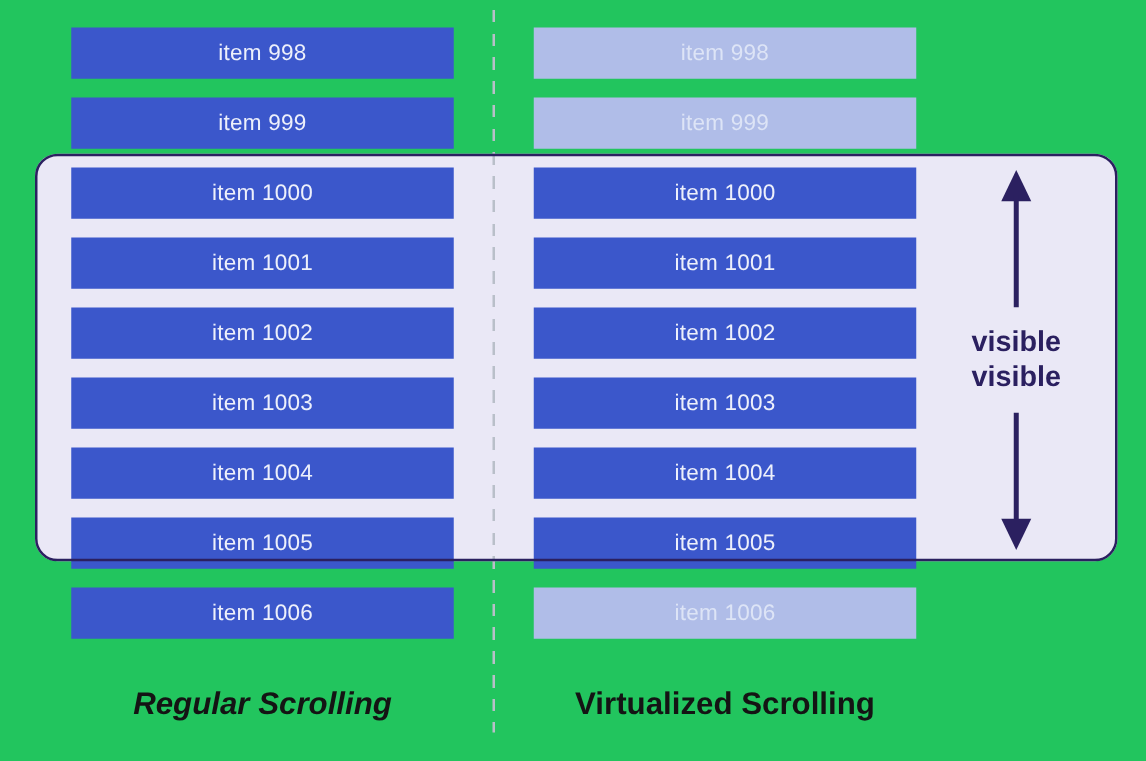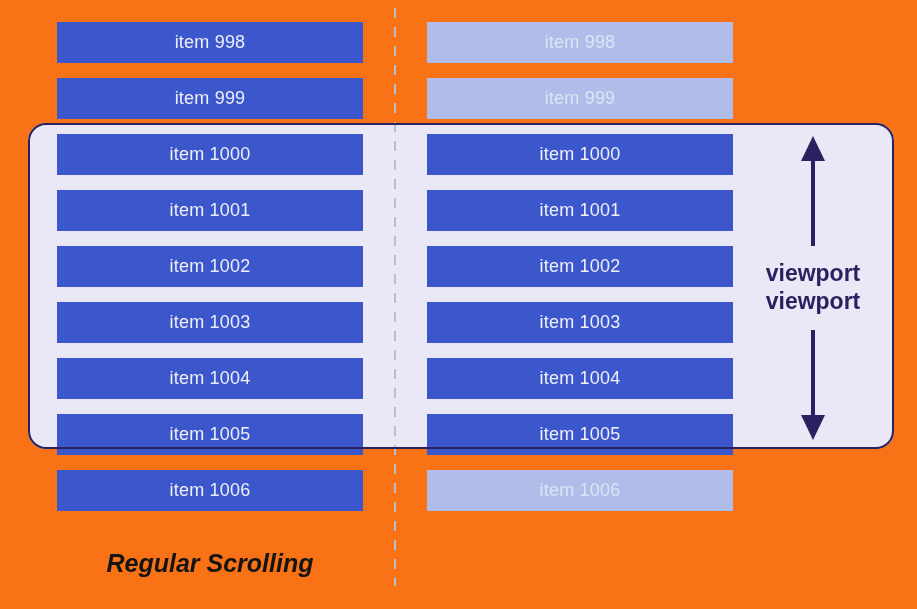--- a/index.html
+++ b/index.html
@@ -9,21 +9,21 @@
     --item-text-faded:#dde4f6;
     --viewport-fill:#eae8f6;
     --viewport-navy:#2b2060;
     --divider-gray:#b9bfc9;
     --label-black:#141414;
   }
   *{margin:0;padding:0;box-sizing:border-box;}
   html,body{background:#ffffff;}
   body{font-family:"Liberation Sans","DejaVu Sans",sans-serif;}
   .canvas{
-    position:relative;width:917px;height:609px;background:#f97316;overflow:hidden;
+    position:relative;width:917px;height:609px;background:#22c55e;overflow:hidden;
   }
   
   .viewport-fill{
     position:absolute;left:28px;top:123px;width:866px;height:326px;
     background:var(--viewport-fill);border-radius:18px;z-index:0;
   }
   
   .divider{
     position:absolute;left:394px;top:8px;width:2px;height:578px;z-index:1;
     background:repeating-linear-gradient(to bottom,var(--divider-gray) 0 10px,transparent 10px 19px);
@@ -98,22 +98,23 @@
     <div class="bar faded">item 1006</div>
   </div>
 
   <div class="viewport-border"></div>
 
   <div class="annotation">
     <svg width="26" height="110" viewBox="0 0 26 110">
       <polygon class="arrow-fill" points="13,0 1,25 25,25"></polygon>
       <rect class="arrow-fill" x="11" y="20" width="4" height="90"></rect>
     </svg>
-    <div class="annotation-label">viewport viewport</div>
+    <div class="annotation-label">visible visible</div>
     <svg width="26" height="110" viewBox="0 0 26 110">
       <rect class="arrow-fill" x="11" y="0" width="4" height="90"></rect>
       <polygon class="arrow-fill" points="13,110 1,85 25,85"></polygon>
     </svg>
   </div>
 
   <div class="col-label left">Regular Scrolling</div>
+  <div class="col-label right">Virtualized Scrolling</div>
 
 </div>
 
 </body></html>

